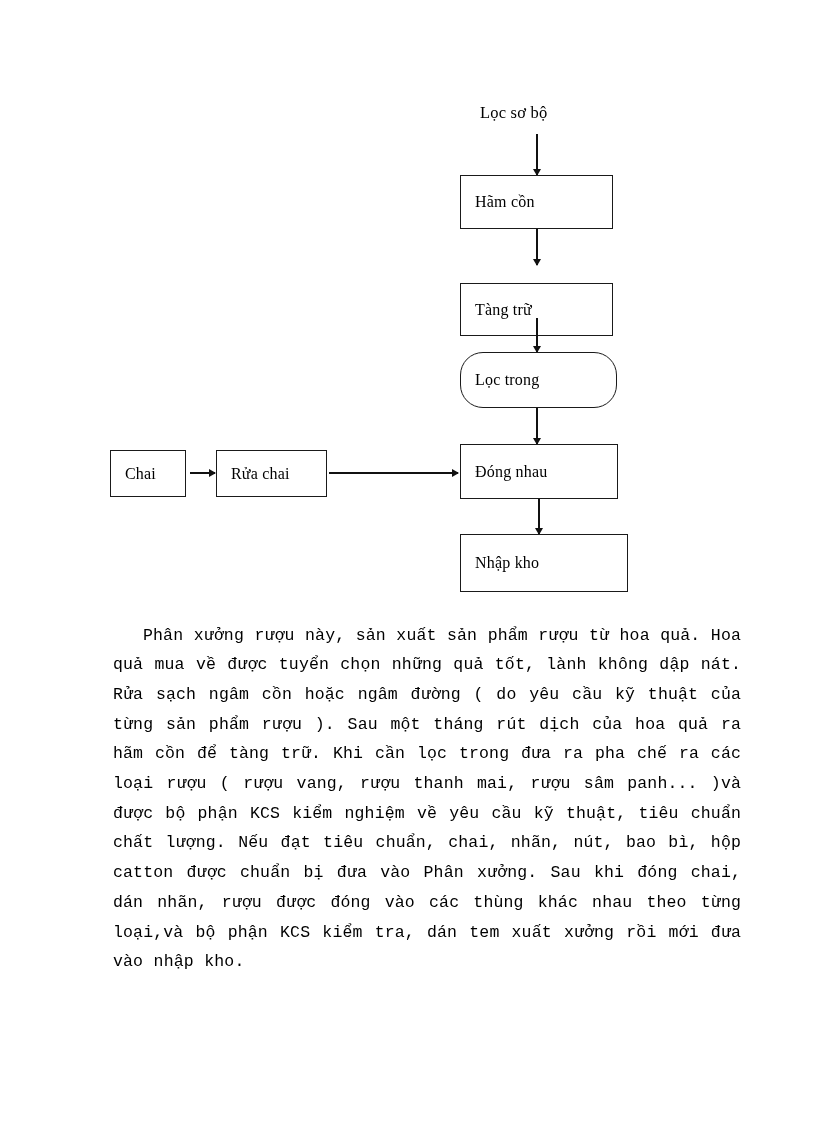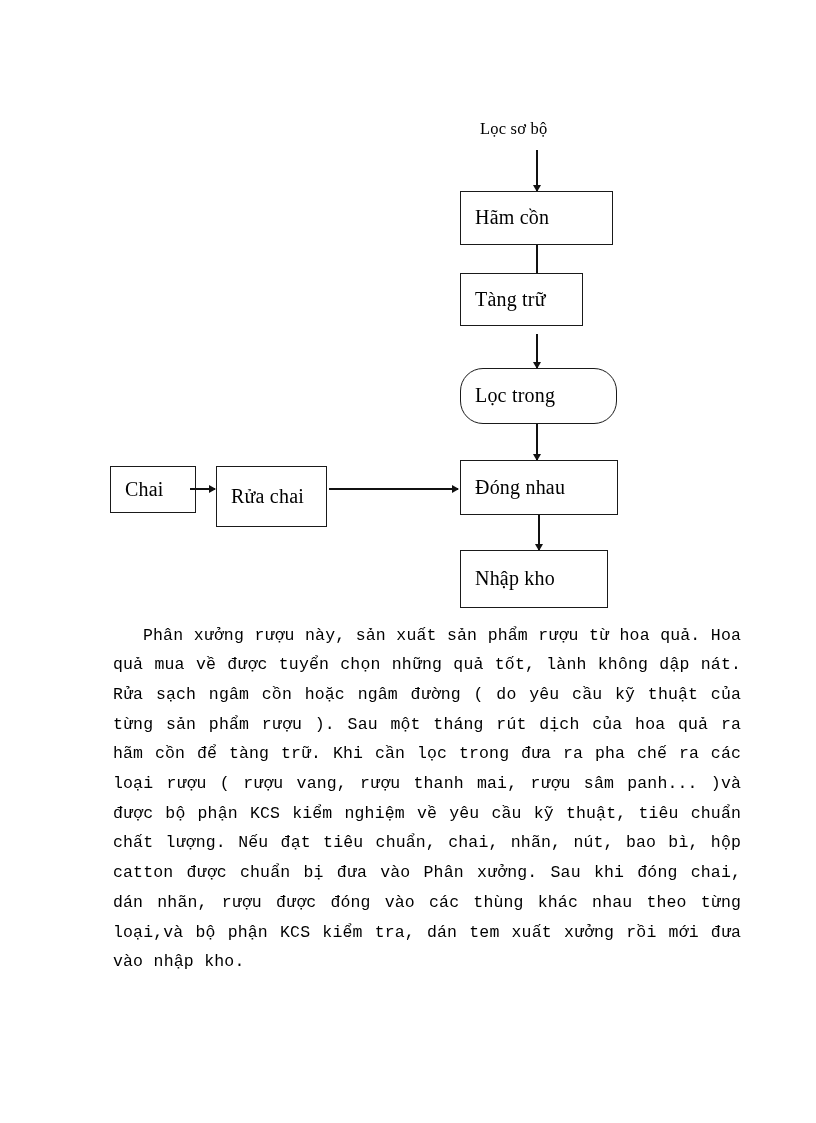--- a/index.html
+++ b/index.html
@@ -22,21 +22,20 @@
     background: #ffffff;
   }
 
   
   #flowchart {
     position: absolute;
     left: 0;
     top: 0;
     width: 816px;
     height: 600px;
-    margin-top: 16px;
   }
 
   .node-label {
     position: absolute;
     font-size: 16.5px;
     line-height: 1.1;
     letter-spacing: 0.2px;
     white-space: nowrap;
   }
 
@@ -44,21 +43,21 @@
     position: absolute;
     border: 1.4px solid #1a1a1a;
     background: #ffffff;
     box-sizing: border-box;
   }
   .box > .box-text {
     position: absolute;
     left: 14px;
     top: 50%;
     transform: translateY(-52%);
-    font-size: 20px;
+    font-size: 16px;
     letter-spacing: 0.2px;
     white-space: nowrap;
   }
 
   
   .v-arrow {
     position: absolute;
     width: 1.6px;
     background: #111111;
   }
@@ -120,51 +119,51 @@
     <div class="node-label" style="left:480px; top:104px;">Lọc sơ bộ</div>
 
     <div class="v-arrow" style="left:536px; top:134px; height:41px;"></div>
 
     <div class="box" style="left:460px; top:175px; width:153px; height:54px;">
       <span class="box-text">Hãm cồn</span>
     </div>
 
     <div class="v-arrow" style="left:536px; top:229px; height:36px;"></div>
 
-    <div class="box" style="left:460px; top:257px; width:123px; height:53px;">
+    <div class="box" style="left:460px; top:283px; width:153px; height:53px;">
       <span class="box-text">Tàng trữ</span>
     </div>
 
     <div class="v-arrow" style="left:536px; top:318px; height:34px;"></div>
 
     <div class="box" style="left:460px; top:352px; width:157px; height:56px;border-radius:23px;">
       <span class="box-text">Lọc trong</span>
     </div>
 
     <div class="v-arrow" style="left:536px; top:408px; height:36px;"></div>
 
-    <div class="box" style="left:110px; top:450px; width:86px; height:47px;">
+    <div class="box" style="left:110px; top:450px; width:76px; height:47px;">
       <span class="box-text">Chai</span>
     </div>
 
     <div class="h-arrow" style="left:190px; top:472px; width:25px;"></div>
 
-    <div class="box" style="left:216px; top:450px; width:111px; height:61px;">
+    <div class="box" style="left:216px; top:450px; width:111px; height:47px;">
       <span class="box-text">Rửa chai</span>
     </div>
 
     <div class="h-arrow" style="left:329px; top:472px; width:129px;"></div>
 
     <div class="box" style="left:460px; top:444px; width:158px; height:55px;">
       <span class="box-text">Đóng nhau</span>
     </div>
 
     <div class="v-arrow" style="left:538px; top:499px; height:35px;"></div>
 
-    <div class="box" style="left:460px; top:534px; width:148px; height:58px;padding-left:40px;">
+    <div class="box" style="left:460px; top:534px; width:168px; height:58px;padding-left:40px;">
       <span class="box-text">Nhập kho</span>
     </div>
 
   </div>
 
   <p id="body-text">Phân xưởng rượu này, sản xuất sản phẩm rượu từ hoa quả. Hoa quả mua về được tuyển chọn những quả tốt, lành không dập nát. Rửa sạch ngâm cồn hoặc ngâm đường ( do yêu cầu kỹ thuật của từng sản phẩm rượu ). Sau một tháng rút dịch của hoa quả ra hãm cồn để tàng trữ. Khi cần lọc trong đưa ra pha chế ra các loại rượu ( rượu vang, rượu thanh mai, rượu sâm panh... )và được bộ phận KCS kiểm nghiệm về yêu cầu kỹ thuật, tiêu chuẩn chất lượng. Nếu đạt tiêu chuẩn, chai, nhãn, nút, bao bì, hộp catton được chuẩn bị đưa vào Phân xưởng. Sau khi đóng chai, dán nhãn, rượu được đóng vào các thùng khác nhau theo từng loại,và bộ phận KCS kiểm tra, dán tem xuất xưởng rồi mới đưa vào nhập kho.</p>
 
 </div>
 
 </body></html>

